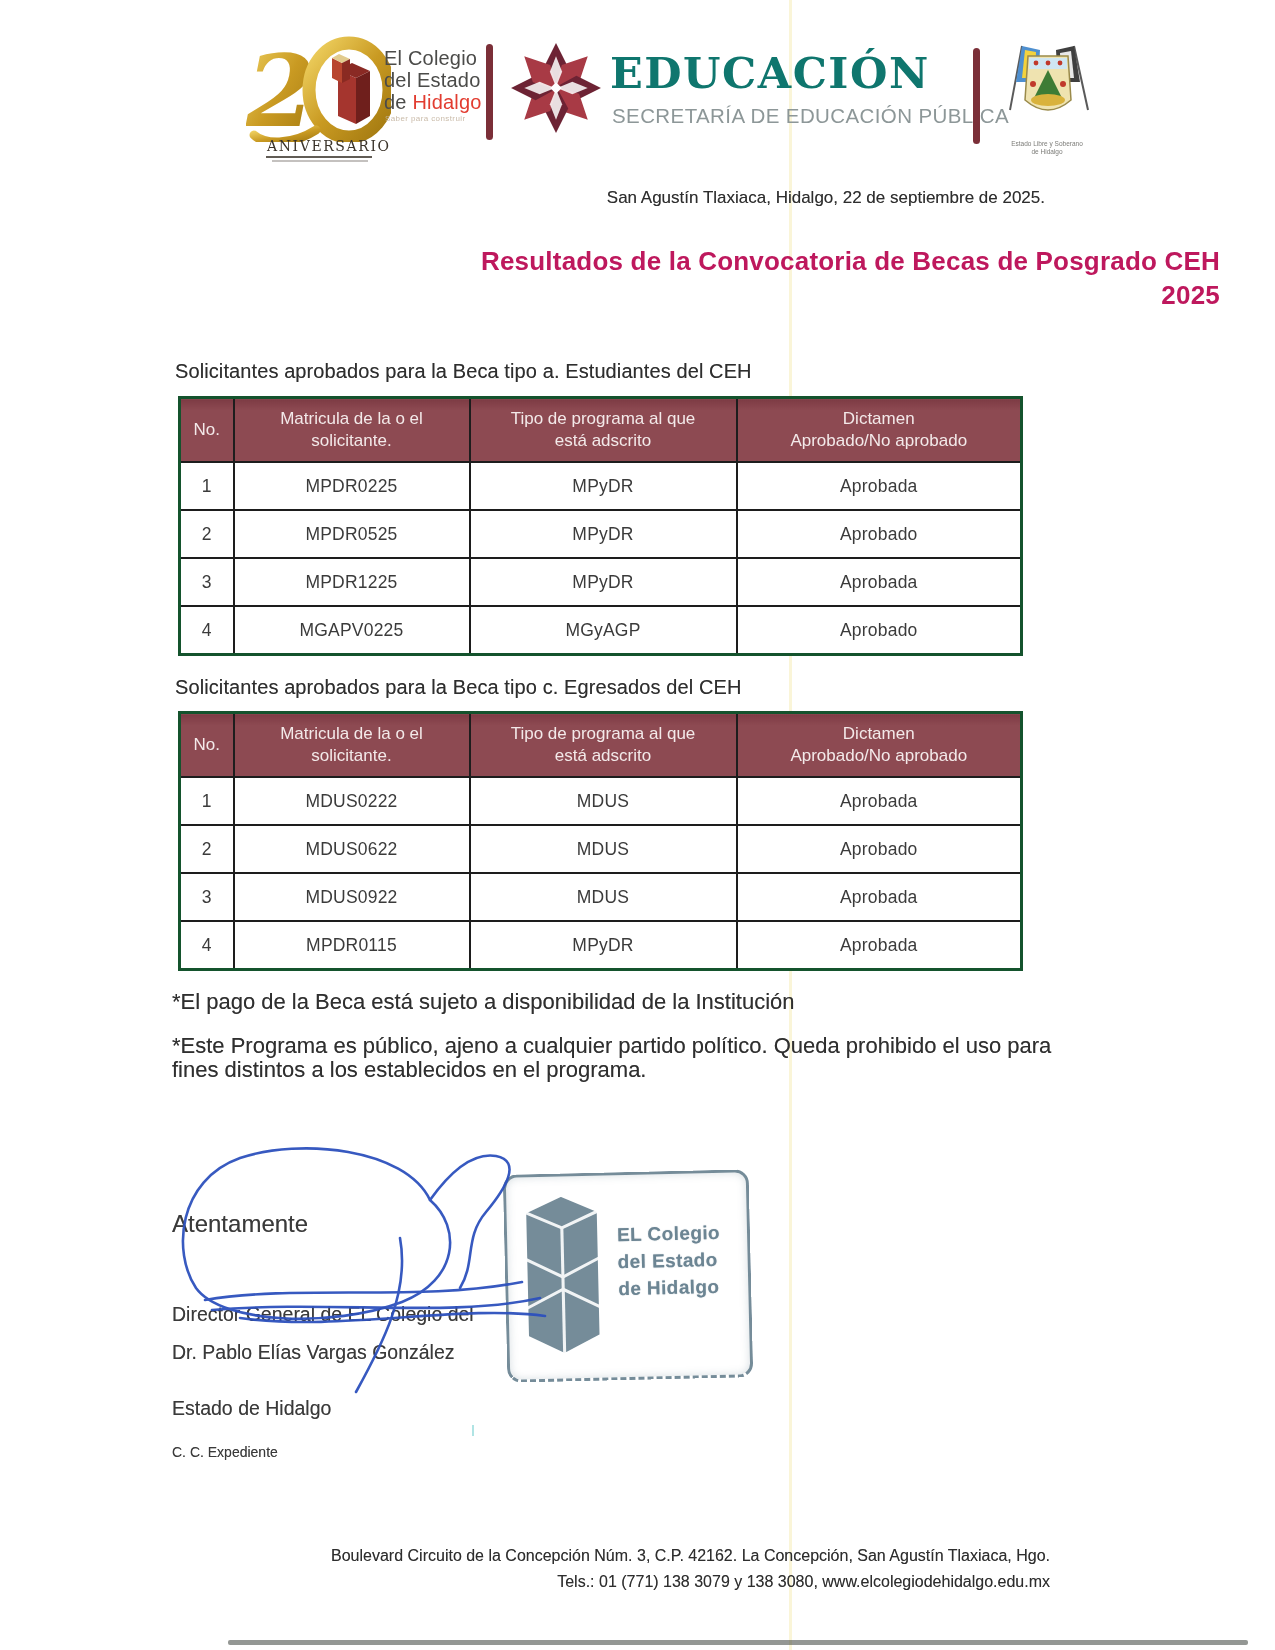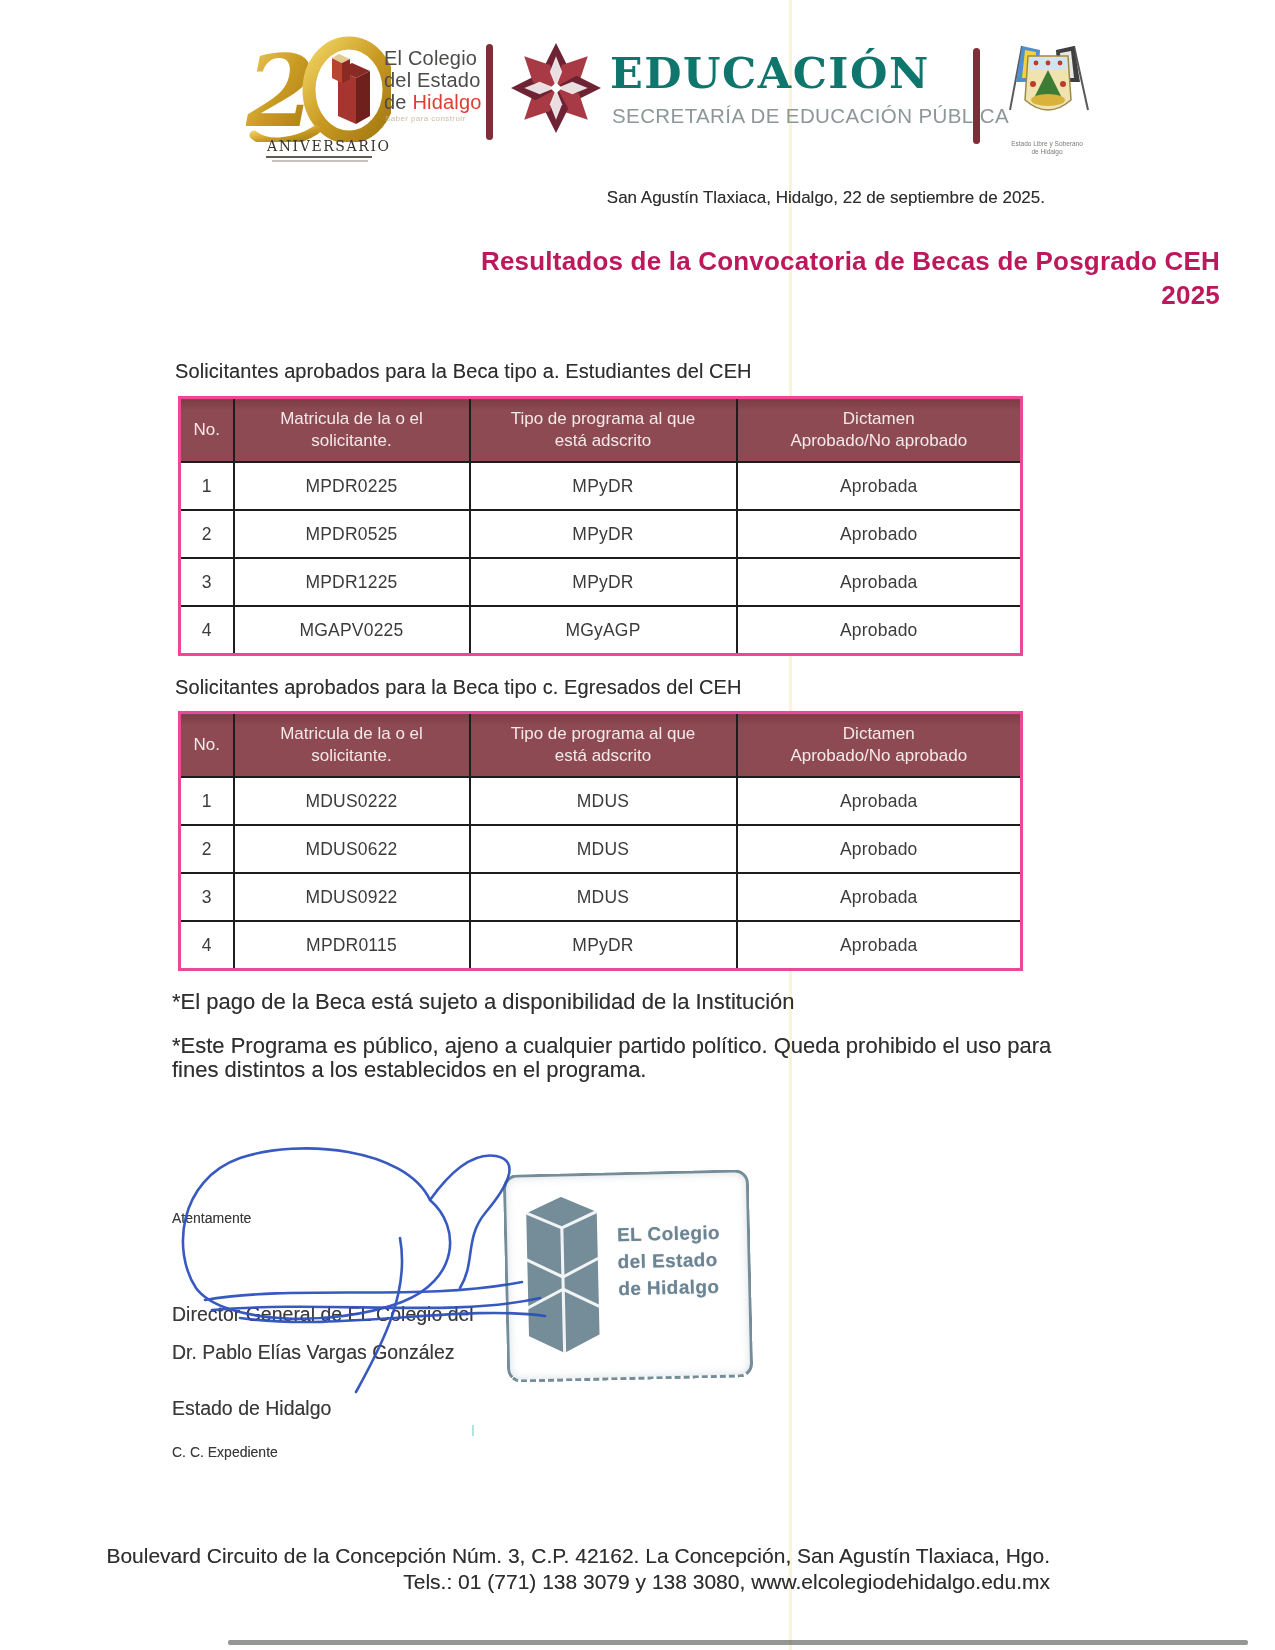--- a/index.html
+++ b/index.html
@@ -38,35 +38,35 @@
   .sec-a{left:175px;top:360px;}
   .sec-b{left:175px;top:676px;}
 
   table.results{position:absolute;left:178px;width:842px;border-collapse:collapse;table-layout:fixed;
                 font-size:17.5px;color:#3b3b3b;}
   .tbl-a{top:396px;}
   .tbl-b{top:711px;}
   table.results th{background:linear-gradient(#7d3b44,#8d4a52 18%,#8d4a52);color:#f3e9e9;font-weight:normal;
                    font-size:17px;line-height:22px;white-space:pre-line;padding:9px 4px;}
   table.results th,table.results td{border:2px solid #1d1d1d;text-align:center;}
-  table.results{border:3px solid #ec4899;}
+  table.results{border:3px solid #14532d;}
   table.results td{height:44px;background:#fff;letter-spacing:.2px;}
 
   .note{left:172px;width:884px;font-size:22px;line-height:24px;color:#2f2f2f;}
   .note1{top:990px;}
   .note2{top:1034px;}
 
-  .salutation{left:172px;top:1210px;font-size:14px;color:#3a3a3a;}
+  .salutation{left:172px;top:1210px;font-size:24px;color:#3a3a3a;}
   .signer{left:172px;width:420px;font-size:19.5px;line-height:28px;color:#3a3a3a;}
   .signer-name{top:1338px;}
   .signer-role1{top:1300px;}
   .signer-role2{top:1394px;}
   .cc{left:172px;top:1444px;font-size:14px;color:#3a3a3a;}
 
-  .footer-block{left:0;top:1543px;width:1050px;text-align:right;font-size:21px;line-height:26px;color:#2e2e2e;}
+  .footer-block{left:0;top:1543px;width:1050px;text-align:right;font-size:16px;line-height:26px;color:#2e2e2e;}
 
   
   .stamp{left:505px;top:1172px;width:240px;height:202px;border:3px solid rgba(93,120,136,.85);
          border-bottom-style:dashed;border-radius:14px;transform:rotate(-1.3deg);
          box-shadow:inset 0 0 8px rgba(93,120,136,.25);}
   .stamp-text{position:absolute;left:110px;top:46px;font-size:19px;line-height:27px;color:#5d7888;
               font-weight:bold;letter-spacing:.4px;opacity:.9;text-shadow:0 0 1px rgba(93,120,136,.6);}
   .sig-svg{left:0;top:0;width:1275px;height:1650px;pointer-events:none;}
 </style>
 </head>

